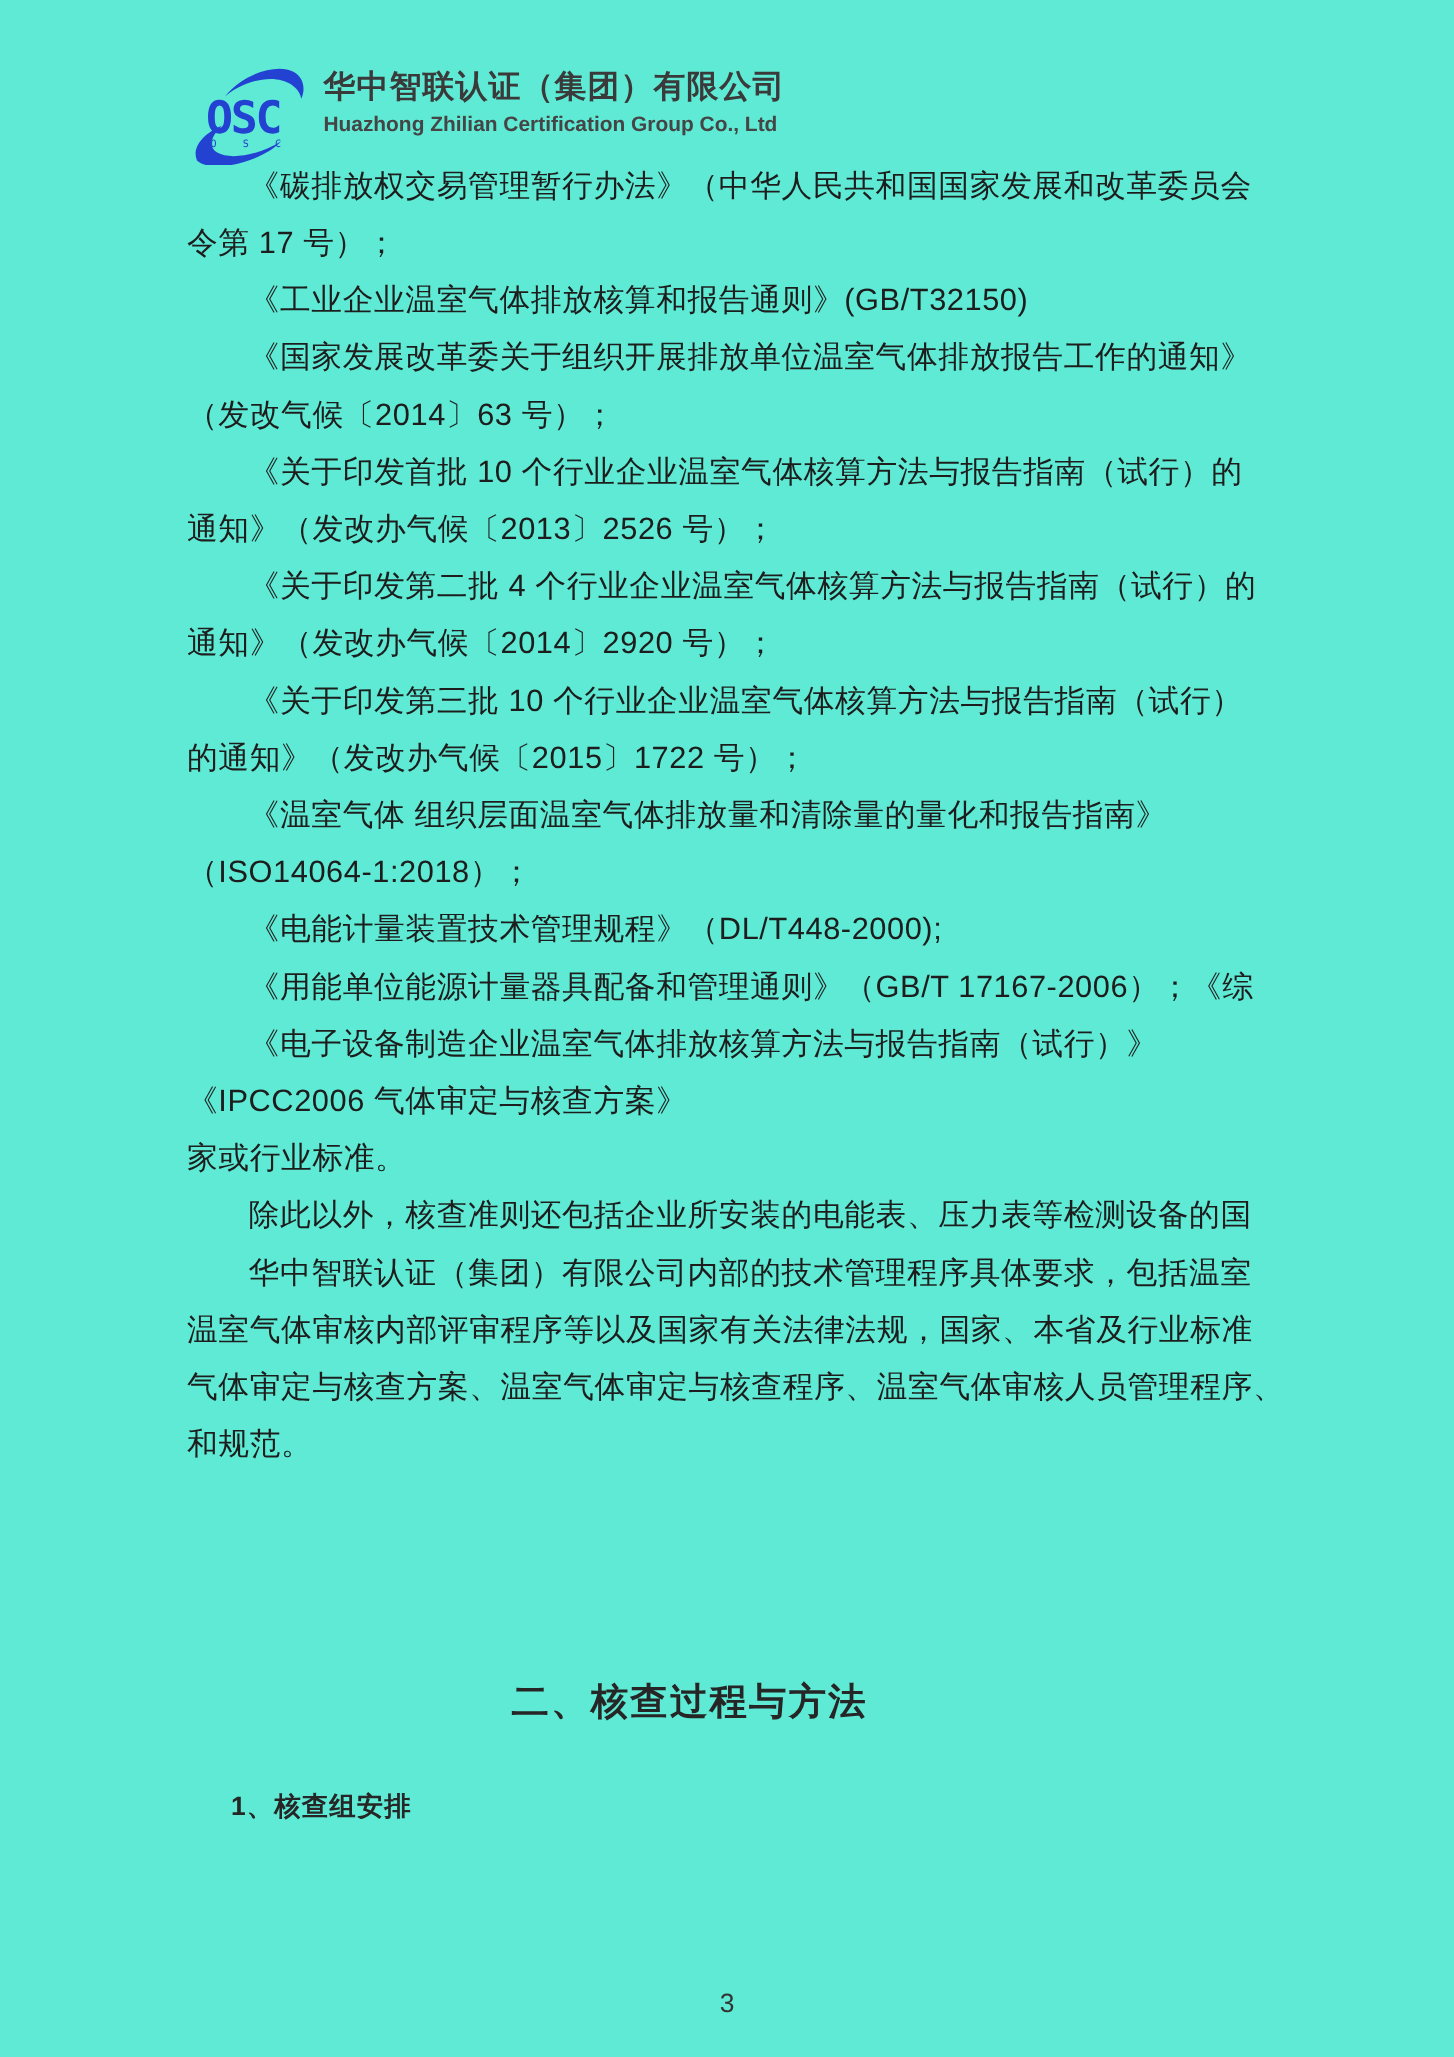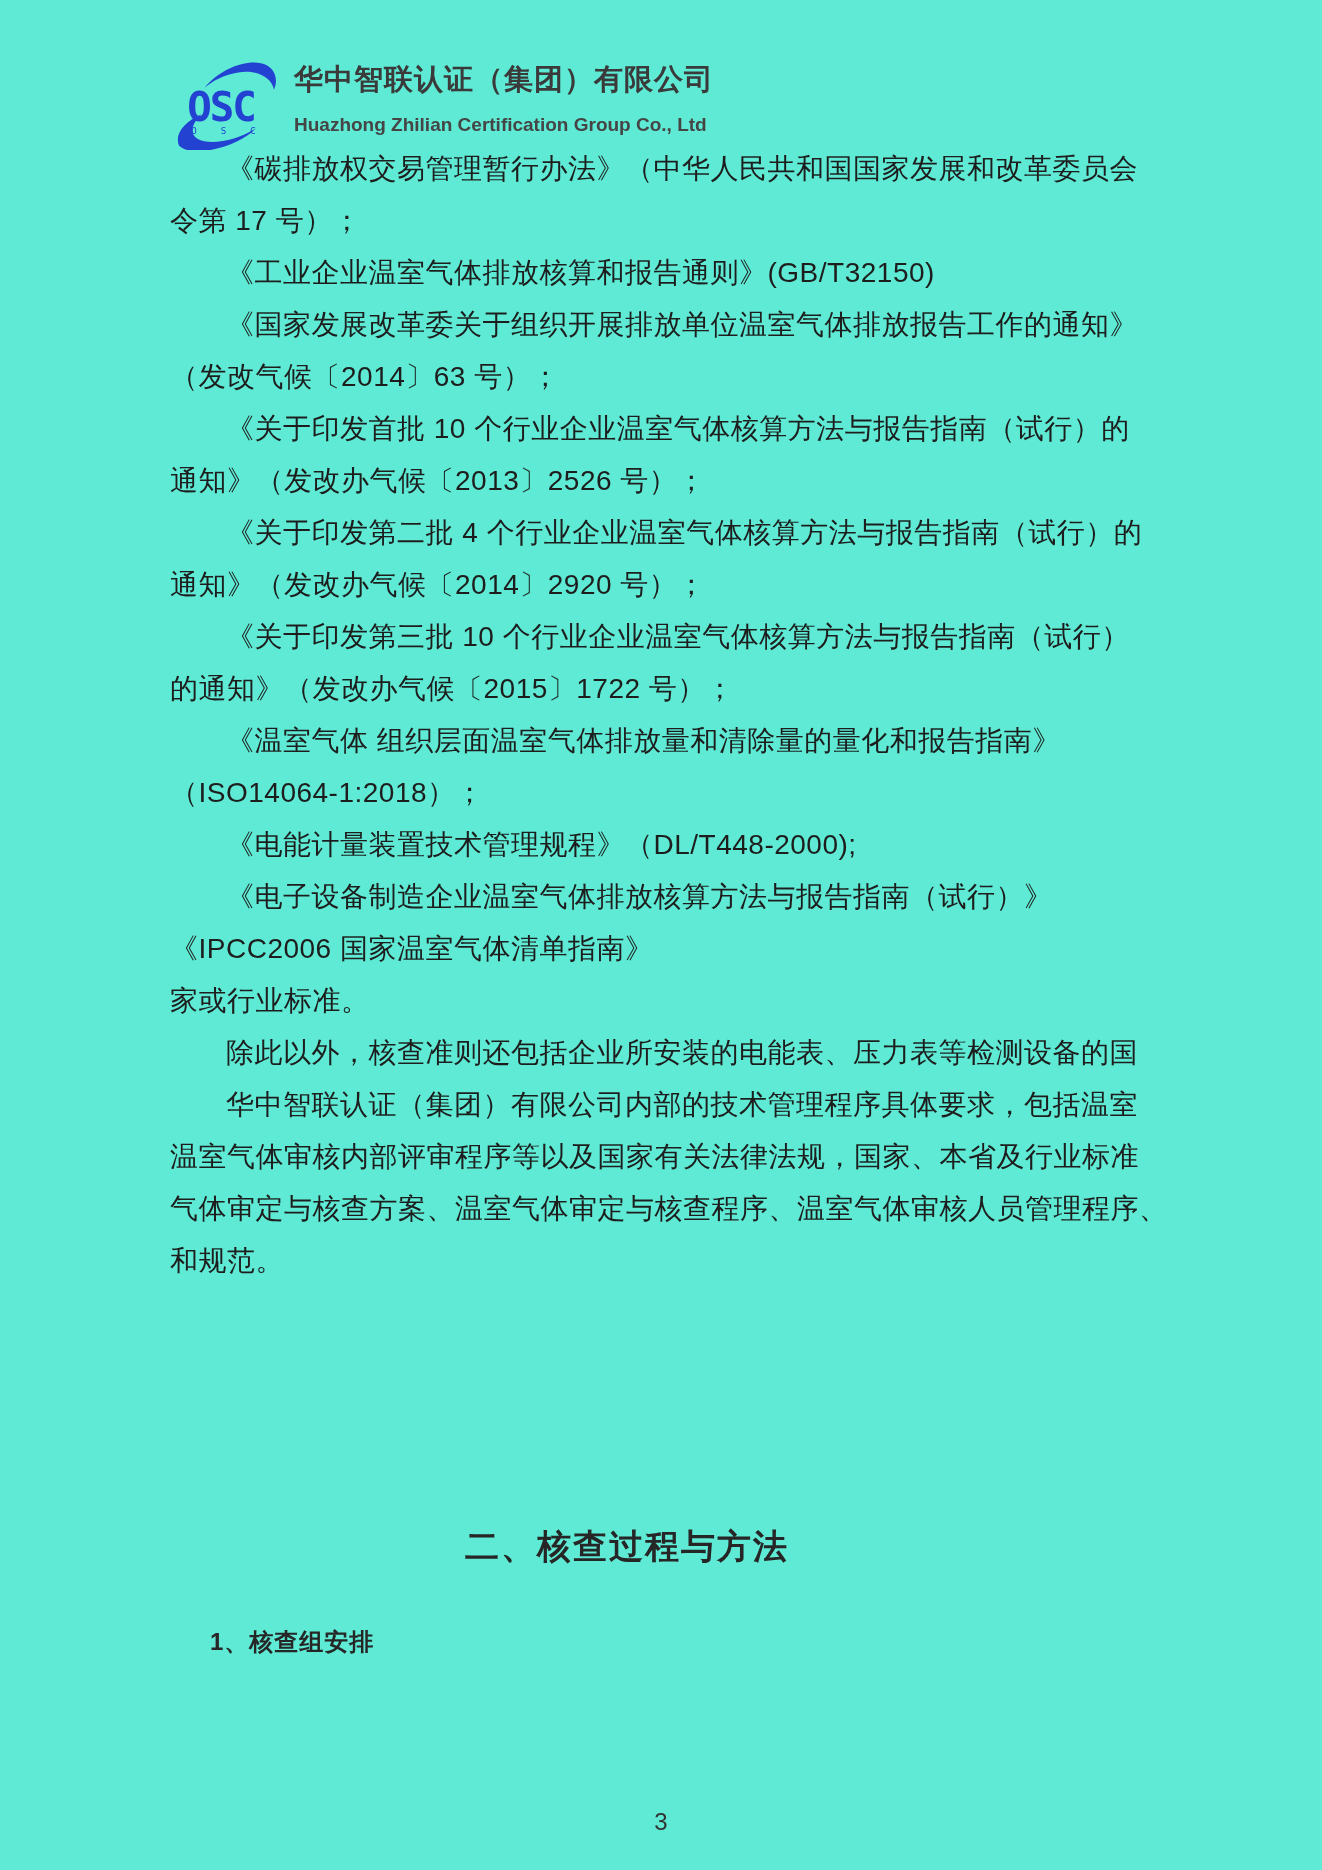--- a/index.html
+++ b/index.html
@@ -25,21 +25,21 @@
   .company-names { margin-left: 16px; padding-top: 4px; }
   .company-zh {
     font-size: 29px;
     font-weight: 700;
     letter-spacing: 1px;
     color: #3a3a3a;
     line-height: 38px;
     white-space: nowrap;
   }
   .company-en {
-    margin-top: 16px;
+    margin-top: 5px;
     font-size: 19px;
     font-weight: 700;
     color: #454545;
     letter-spacing: 0px;
     white-space: nowrap;
   }
 
   
   .body-text {
     position: absolute;
@@ -117,22 +117,23 @@
     <div class="line">（发改气候〔2014〕63 号）；</div>
     <div class="line indent">《关于印发首批 10 个行业企业温室气体核算方法与报告指南（试行）的</div>
     <div class="line">通知》（发改办气候〔2013〕2526 号）；</div>
     <div class="line indent">《关于印发第二批 4 个行业企业温室气体核算方法与报告指南（试行）的</div>
     <div class="line">通知》（发改办气候〔2014〕2920 号）；</div>
     <div class="line indent">《关于印发第三批 10 个行业企业温室气体核算方法与报告指南（试行）</div>
     <div class="line">的通知》（发改办气候〔2015〕1722 号）；</div>
     <div class="line indent">《温室气体 组织层面温室气体排放量和清除量的量化和报告指南》</div>
     <div class="line">（ISO14064-1:2018）；</div>
     <div class="line indent">《电能计量装置技术管理规程》（DL/T448-2000);</div>
+    <div class="line indent">《用能单位能源计量器具配备和管理通则》（GB/T 17167-2006）；《综</div>
     <div class="line indent">《电子设备制造企业温室气体排放核算方法与报告指南（试行）》</div>
-    <div class="line">《IPCC2006 国家温室气体清单指南》</div>
+    <div class="line">《IPCC2006 气体审定与核查方案》</div>
     <div class="line">家或行业标准。</div>
     <div class="line indent">除此以外，核查准则还包括企业所安装的电能表、压力表等检测设备的国</div>
     <div class="line indent">华中智联认证（集团）有限公司内部的技术管理程序具体要求，包括温室</div>
     <div class="line">温室气体审核内部评审程序等以及国家有关法律法规，国家、本省及行业标准</div>
     <div class="line">气体审定与核查方案、温室气体审定与核查程序、温室气体审核人员管理程序、</div>
     <div class="line">和规范。</div>
   </div>
 
   <div class="section-heading">二、核查过程与方法</div>
 

